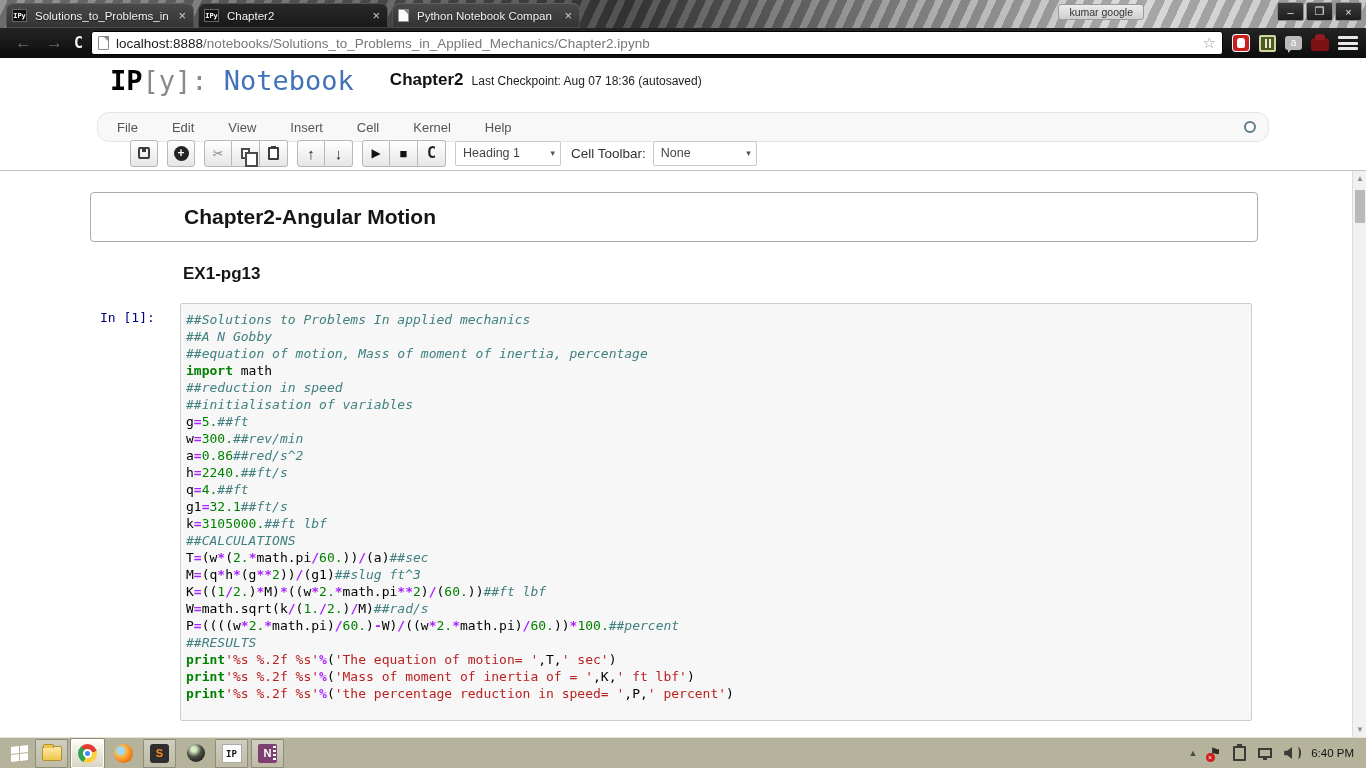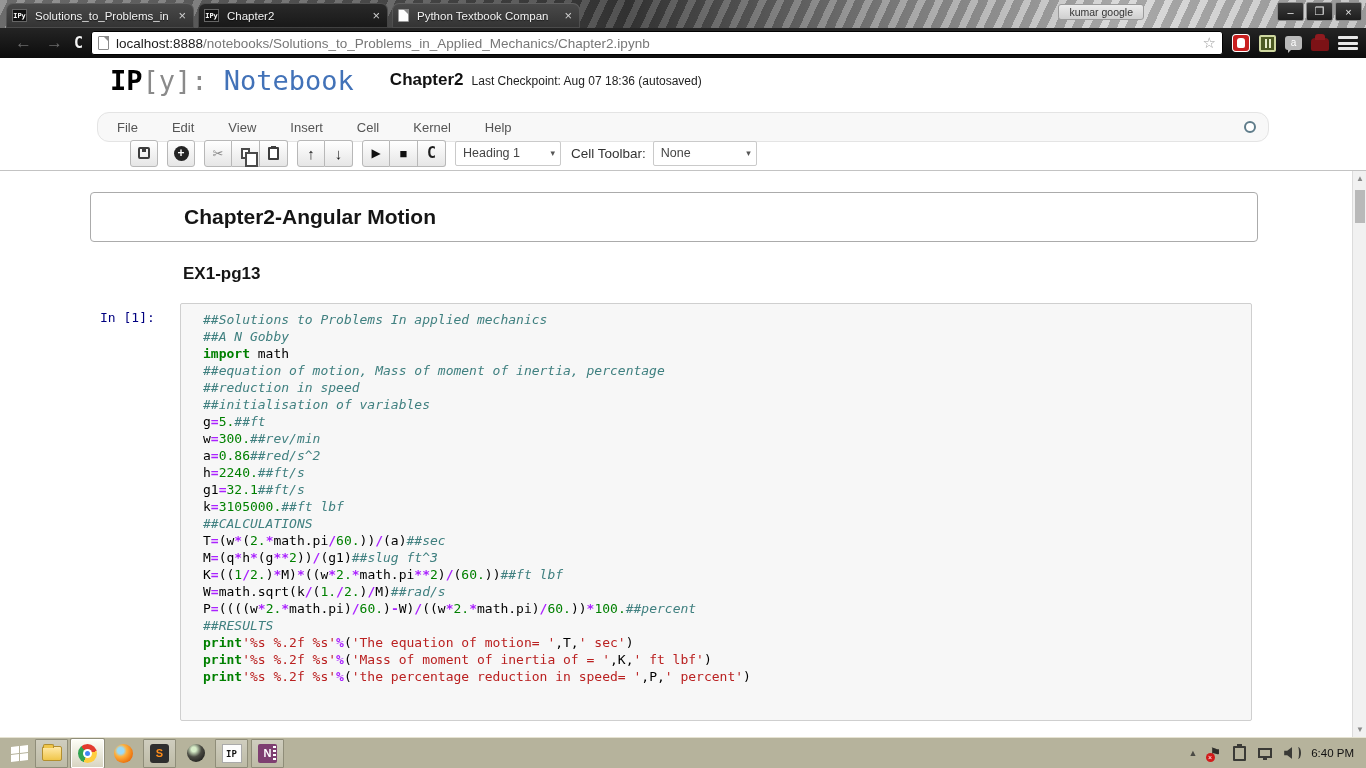--- a/index.html
+++ b/index.html
@@ -120,21 +120,21 @@
 
   
   #content { position:absolute; left:0; top:171px; width:1180px; height:566px; background:#fff; }
   #heading-cell { position:absolute; left:90px; top:21px; width:1168px; height:50px;
     border:1px solid #ababab; border-radius:4px; display:flex; align-items:center; }
   #heading1-text { margin-left:93px; font-size:21px; font-weight:bold; color:#151515; }
   #heading2-text { position:absolute; left:183px; top:93px; font-size:17px; font-weight:bold; color:#151515; }
   #code-prompt { position:absolute; left:100px; top:139px; width:72px; 
     font-family:"DejaVu Sans Mono",monospace; font-size:13px; color:var(--c-prompt,#000080); }
   #code-input { position:absolute; left:180px; top:132px; width:1072px; height:418px;
-    background:#f7f7f7; border:1px solid #cfcfcf; border-radius:2px; padding:7px 4px 0 22px; }
+    background:#f7f7f7; border:1px solid #cfcfcf; border-radius:2px; padding:7px 4px 0 5px; }
   .code-line { font-family:"DejaVu Sans Mono",monospace; font-size:13px; line-height:17px;
     white-space:pre; color:#000; }
   .tk-c { color:var(--c-comment,#408080); font-style:italic; }
   .tk-k { color:var(--c-keyword,#008000); font-weight:bold; }
   .tk-n { color:var(--c-number,#008000); }
   .tk-o { color:var(--c-operator,#AA22FF); font-weight:bold; }
   .tk-s { color:var(--c-string,#BA2121); }
   .tk-p { color:#000; }
 
   
@@ -206,21 +206,21 @@
           <span class="tab-title">Solutions_to_Problems_in</span>
           <span class="tab-close">×</span>
         </div>
         <div class="tab active" style="left: 198px; width: 190px;">
           <span class="fav-ipy">IPy</span>
           <span class="tab-title">Chapter2</span>
           <span class="tab-close">×</span>
         </div>
         <div class="tab" style="left: 392px; width: 188px;">
           <span class="fav-page"></span>
-          <span class="tab-title">Python Textbook Compan</span>
+          <span class="tab-title">Python Notebook Compan</span>
           <span class="tab-close">×</span>
         </div>
       </div>
     <div id="profile-badge">kumar google</div>
     <div id="win-controls">
       <div class="win-btn">–</div>
       <div class="win-btn">❐</div>
       <div class="win-btn">×</div>
     </div>
   </div>
@@ -322,28 +322,29 @@
 
   <div id="content">
     <div id="heading-cell">
       <div id="heading1-text">Chapter2-Angular Motion</div>
     </div>
     <div id="heading2-text">EX1-pg13</div>
     <div id="code-prompt">In [1]:</div>
     <div id="code-input">
         <div class="code-line"><span class="tk-c">##Solutions to Problems In applied mechanics</span></div>
         <div class="code-line"><span class="tk-c">##A N Gobby</span></div>
+        <div class="code-line"><span class="tk-c">##equation of motion, Mass of moment of inertia, percentage</span></div>
         <div class="code-line"><span class="tk-k">import</span><span class="tk-p"> math</span></div>
-        <div class="code-line"><span class="tk-c">##equation of motion, Mass of moment of inertia, percentage</span></div>
         <div class="code-line"><span class="tk-c">##reduction in speed</span></div>
         <div class="code-line"><span class="tk-c">##initialisation of variables</span></div>
         <div class="code-line"><span class="tk-p">g</span><span class="tk-o">=</span><span class="tk-n">5.</span><span class="tk-c">##ft</span></div>
         <div class="code-line"><span class="tk-p">w</span><span class="tk-o">=</span><span class="tk-n">300.</span><span class="tk-c">##rev/min</span></div>
         <div class="code-line"><span class="tk-p">a</span><span class="tk-o">=</span><span class="tk-n">0.86</span><span class="tk-c">##red/s^2</span></div>
         <div class="code-line"><span class="tk-p">h</span><span class="tk-o">=</span><span class="tk-n">2240.</span><span class="tk-c">##ft/s</span></div>
+        <div class="code-line"><span class="tk-p">q</span><span class="tk-o">=</span><span class="tk-n">4.</span><span class="tk-c">##ft</span></div>
         <div class="code-line"><span class="tk-p">g1</span><span class="tk-o">=</span><span class="tk-n">32.1</span><span class="tk-c">##ft/s</span></div>
         <div class="code-line"><span class="tk-p">k</span><span class="tk-o">=</span><span class="tk-n">3105000.</span><span class="tk-c">##ft lbf</span></div>
         <div class="code-line"><span class="tk-c">##CALCULATIONS</span></div>
         <div class="code-line"><span class="tk-p">T</span><span class="tk-o">=</span><span class="tk-p">(w</span><span class="tk-o">*</span><span class="tk-p">(</span><span class="tk-n">2.</span><span class="tk-o">*</span><span class="tk-p">math.pi</span><span class="tk-o">/</span><span class="tk-n">60.</span><span class="tk-p">))</span><span class="tk-o">/</span><span class="tk-p">(a)</span><span class="tk-c">##sec</span></div>
         <div class="code-line"><span class="tk-p">M</span><span class="tk-o">=</span><span class="tk-p">(q</span><span class="tk-o">*</span><span class="tk-p">h</span><span class="tk-o">*</span><span class="tk-p">(g</span><span class="tk-o">**</span><span class="tk-n">2</span><span class="tk-p">))</span><span class="tk-o">/</span><span class="tk-p">(g1)</span><span class="tk-c">##slug ft^3</span></div>
         <div class="code-line"><span class="tk-p">K</span><span class="tk-o">=</span><span class="tk-p">((</span><span class="tk-n">1</span><span class="tk-o">/</span><span class="tk-n">2.</span><span class="tk-p">)</span><span class="tk-o">*</span><span class="tk-p">M)</span><span class="tk-o">*</span><span class="tk-p">((w</span><span class="tk-o">*</span><span class="tk-n">2.</span><span class="tk-o">*</span><span class="tk-p">math.pi</span><span class="tk-o">**</span><span class="tk-n">2</span><span class="tk-p">)</span><span class="tk-o">/</span><span class="tk-p">(</span><span class="tk-n">60.</span><span class="tk-p">))</span><span class="tk-c">##ft lbf</span></div>
         <div class="code-line"><span class="tk-p">W</span><span class="tk-o">=</span><span class="tk-p">math.sqrt(k</span><span class="tk-o">/</span><span class="tk-p">(</span><span class="tk-n">1.</span><span class="tk-o">/</span><span class="tk-n">2.</span><span class="tk-p">)</span><span class="tk-o">/</span><span class="tk-p">M)</span><span class="tk-c">##rad/s</span></div>
         <div class="code-line"><span class="tk-p">P</span><span class="tk-o">=</span><span class="tk-p">((((w</span><span class="tk-o">*</span><span class="tk-n">2.</span><span class="tk-o">*</span><span class="tk-p">math.pi)</span><span class="tk-o">/</span><span class="tk-n">60.</span><span class="tk-p">)</span><span class="tk-o">-</span><span class="tk-p">W)</span><span class="tk-o">/</span><span class="tk-p">((w</span><span class="tk-o">*</span><span class="tk-n">2.</span><span class="tk-o">*</span><span class="tk-p">math.pi)</span><span class="tk-o">/</span><span class="tk-n">60.</span><span class="tk-p">))</span><span class="tk-o">*</span><span class="tk-n">100.</span><span class="tk-c">##percent</span></div>
         <div class="code-line"><span class="tk-c">##RESULTS</span></div>
         <div class="code-line"><span class="tk-k">print</span><span class="tk-s">'%s %.2f %s'</span><span class="tk-o">%</span><span class="tk-p">(</span><span class="tk-s">'The equation of motion= '</span><span class="tk-p">,T,</span><span class="tk-s">' sec'</span><span class="tk-p">)</span></div>

